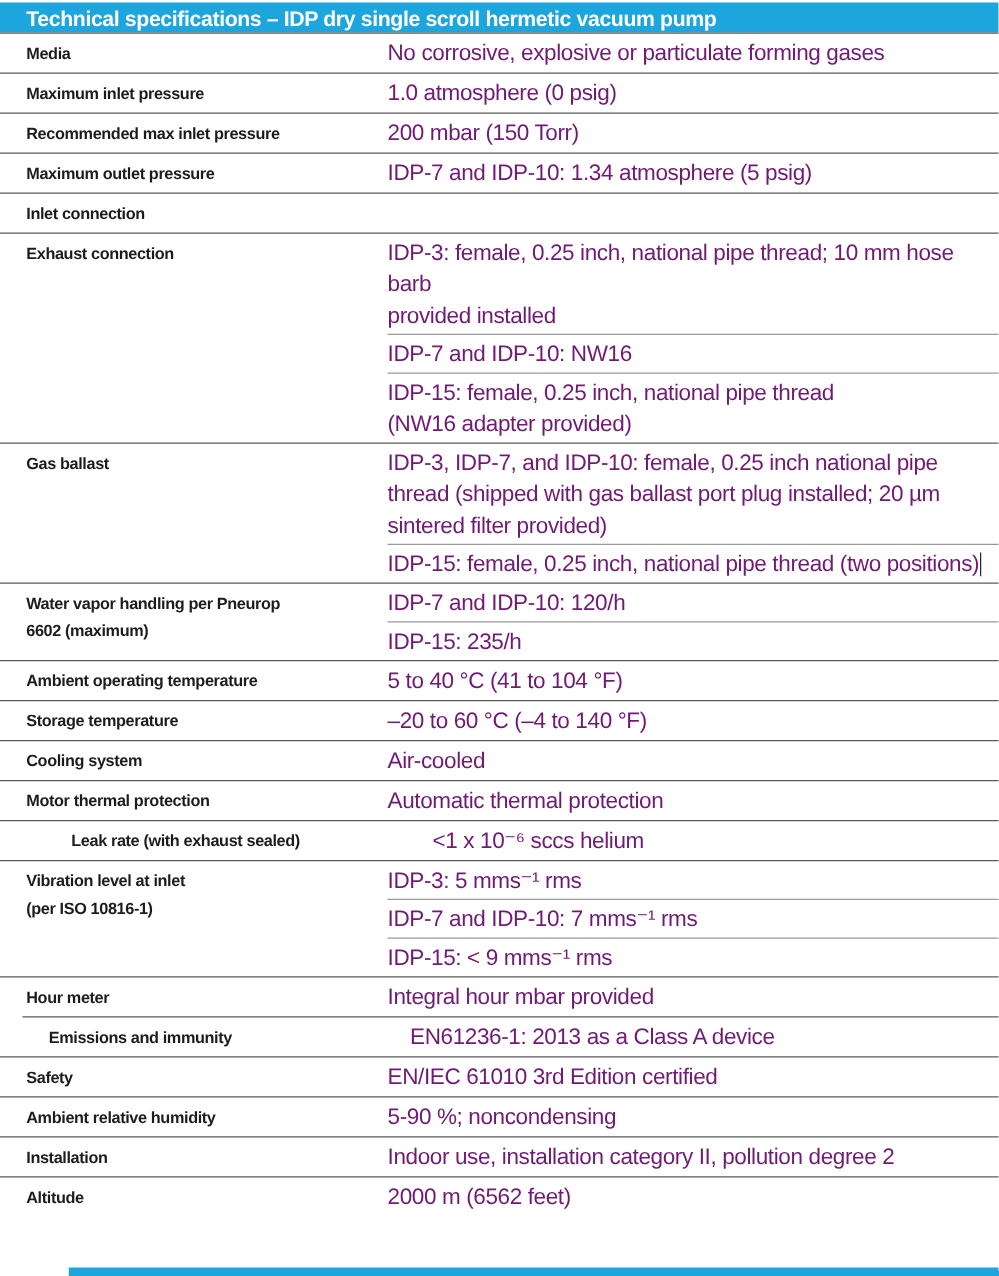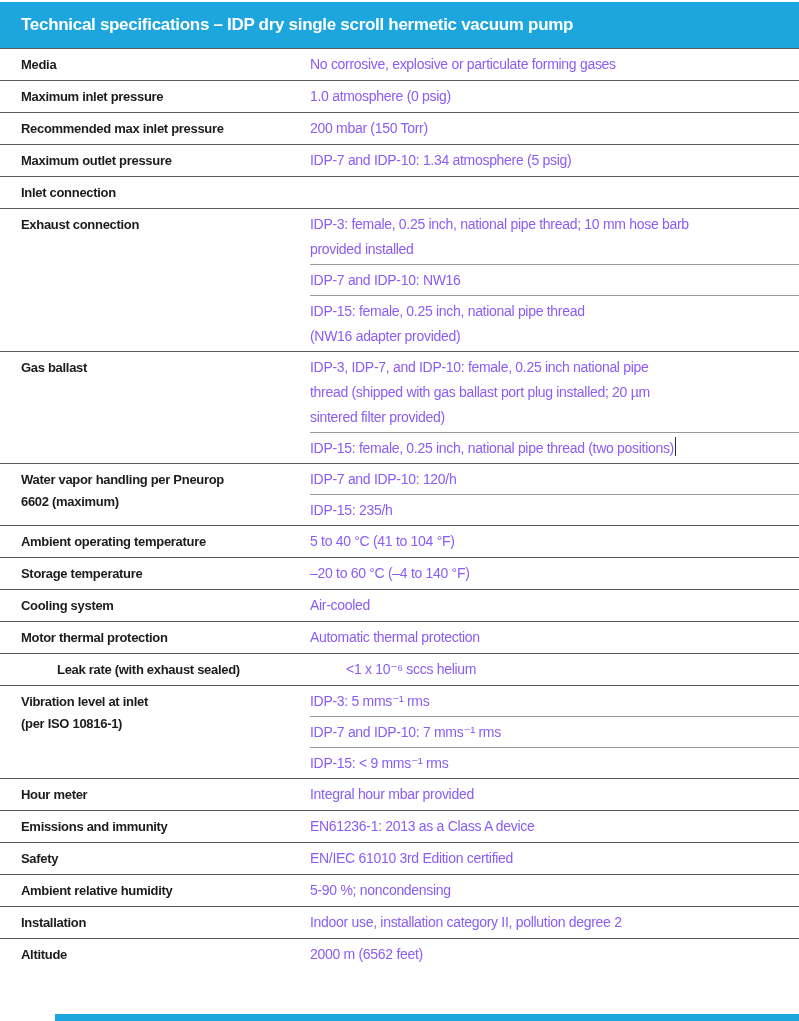--- a/index.html
+++ b/index.html
@@ -7,23 +7,23 @@
     position: relative;
     width: 799px;
     height: 1021px;
     overflow: hidden;
     background: #ffffff;
     font-family: "Liberation Sans", "DejaVu Sans", sans-serif;
     color: #252525;
   }
   .header-bar {
     margin-top: 2px;
-    height: 46px;
+    height: 24px;
     display: flex;
-    align-items: center;
+    align-items: flex-end;
     padding-left: 21px;
     box-sizing: border-box;
   }
   .header-bar .title {
     color: #ffffff;
     font-size: 17px;
     font-weight: 700;
     letter-spacing: -0.3px;
     white-space: nowrap;
   }
@@ -41,24 +41,24 @@
     font-size: 13px;
     line-height: 22px;
     letter-spacing: -0.3px;
     color: #1c1c1c;
     white-space: pre-line;
     flex-shrink: 0;
   }
   .value-cell { flex: 1; display: flex; flex-direction: column; }
   .value-entry {
     padding: 3px 8px 2px 0;
-    font-size: 14px;
+    font-size: 18px;
     line-height: 25px;
     letter-spacing: -0.3px;
-    color: #8b5cf6;
+    color: #701a75;
     white-space: pre-line;
   }
   .value-entry + .value-entry { border-top: 1px solid #9a9a9a; }
   .caret {
     display: inline-block;
     width: 1px;
     height: 19px;
     background: #2a2a2a;
     vertical-align: text-bottom;
     margin-left: 1px;
@@ -188,21 +188,21 @@
         </div>
   </div>
 
   <div class="spec-row" style="border-top-color: rgb(90, 90, 90);">
     <div class="label-cell">Hour meter</div>
     <div class="value-cell">
           <div class="value-entry" style="border-top-color: rgb(154, 154, 154);">Integral hour mbar provided</div>
         </div>
   </div>
 
-  <div class="spec-row" style="border-top-color: rgb(90, 90, 90);">
+  <div class="spec-row" style="border-top-color: rgb(90, 90, 90); margin-left: 18px;">
     <div class="label-cell">Emissions and immunity</div>
     <div class="value-cell">
           <div class="value-entry" style="border-top-color: rgb(154, 154, 154);">EN61236-1: 2013 as a Class A device</div>
         </div>
   </div>
 
   <div class="spec-row" style="border-top-color: rgb(90, 90, 90);">
     <div class="label-cell">Safety</div>
     <div class="value-cell">
           <div class="value-entry" style="border-top-color: rgb(154, 154, 154);">EN/IEC 61010 3rd Edition certified</div>

